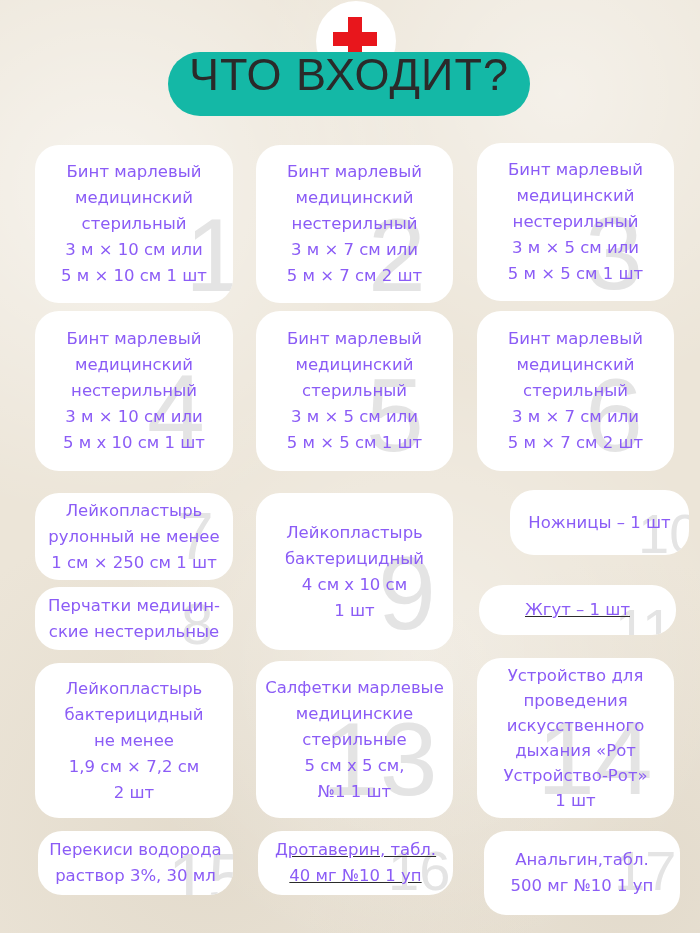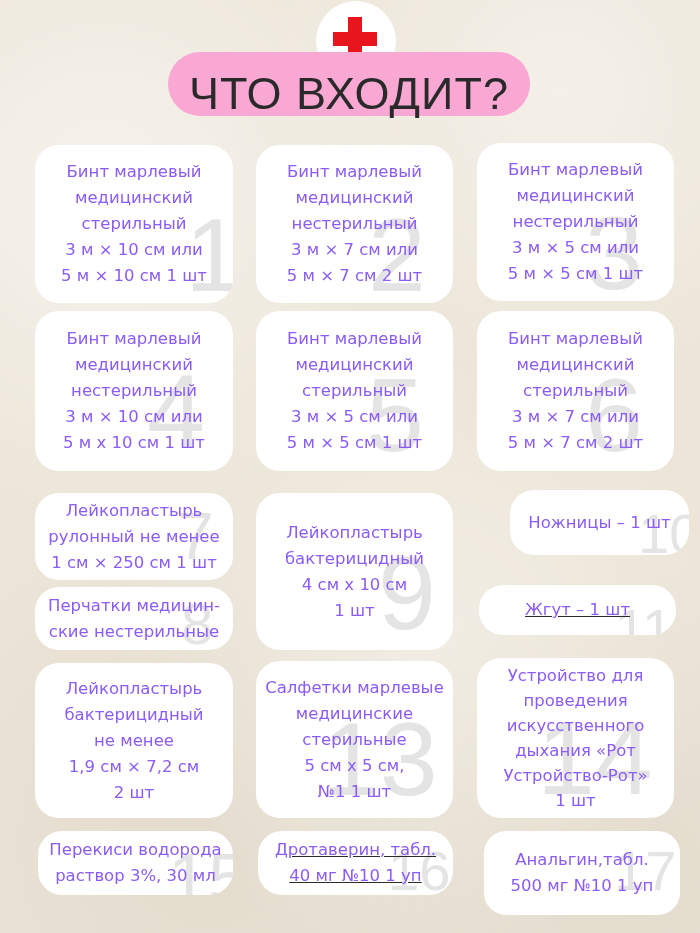--- a/index.html
+++ b/index.html
@@ -32,22 +32,22 @@
       position: absolute;
       background: #e8161c;
     }
     .cross .v { left: 15px; top: 0; width: 14px; height: 44px; }
     .cross .h { left: 0; top: 15px; width: 44px; height: 14px; }
     .header-pill {
       position: absolute;
       left: 168px; top: 52px;
       width: 362px; height: 64px;
       border-radius: 32px;
-      background: #f9a8d4;
-      display: flex; align-items: flex-end; justify-content: center;
+      background: #14b8a6;
+      display: flex; align-items: flex-start; justify-content: center;
     }
     .header-title {
       font-family: "Liberation Sans", "DejaVu Sans", sans-serif;
       font-size: 45px;
       letter-spacing: 1px;
       color: #2a2a2a;
       line-height: 1;
     }
     .card {
       position: absolute;

